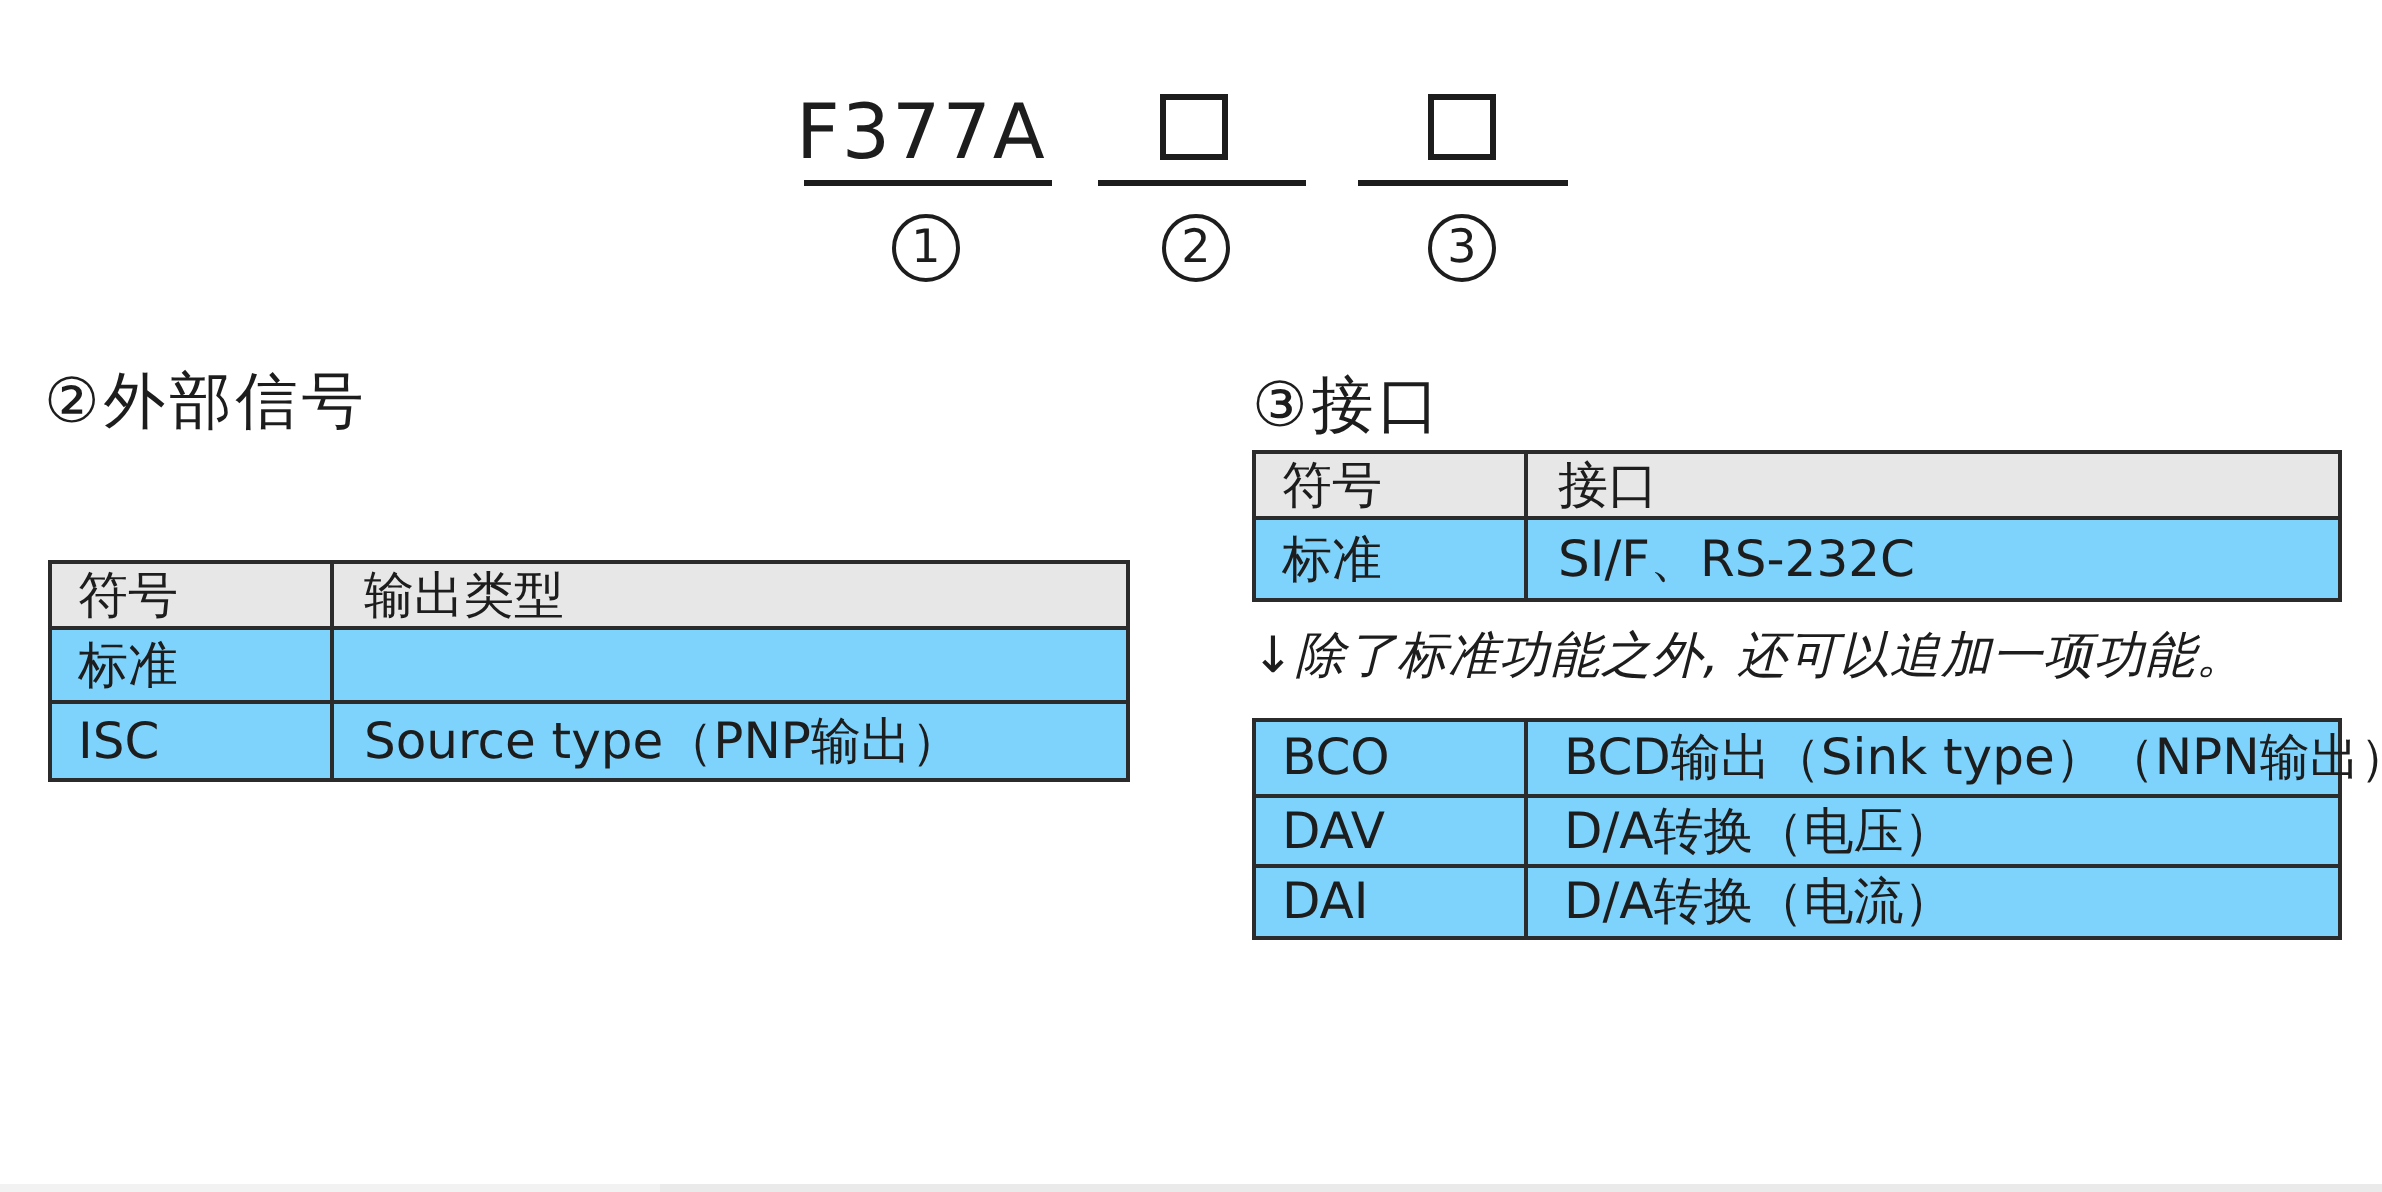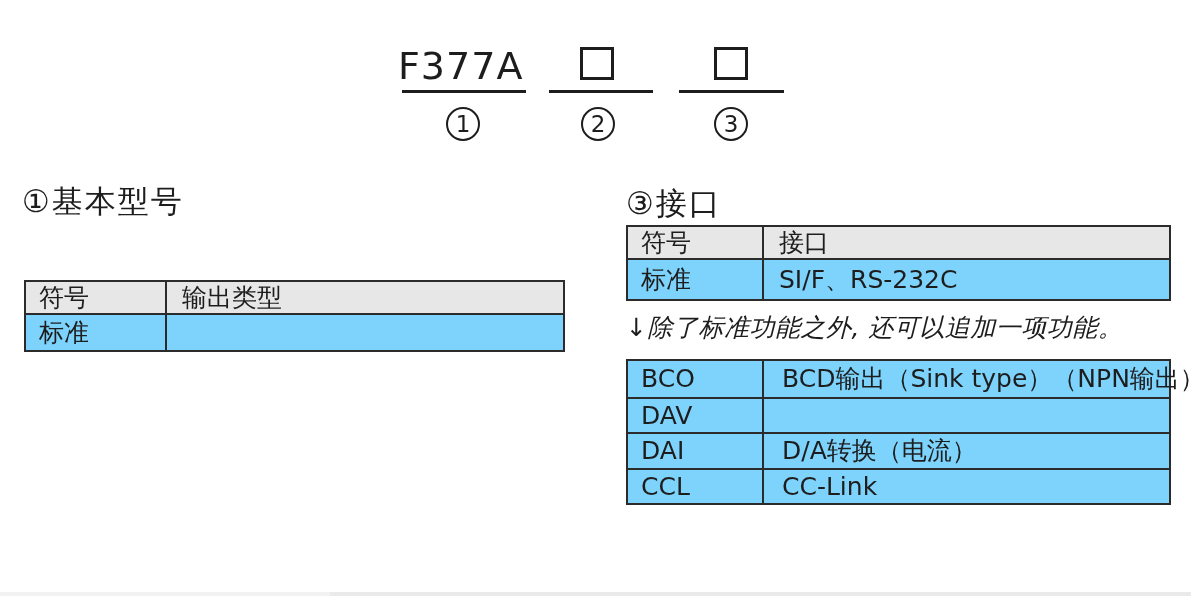--- a/index.html
+++ b/index.html
@@ -69,29 +69,33 @@
     <div class="opt-box box-2"></div>
     <div class="opt-box box-3"></div>
     <div class="rule rule-1"></div>
     <div class="rule rule-2"></div>
     <div class="rule rule-3"></div>
     <div class="circ circ-1">1</div>
     <div class="circ circ-2">2</div>
     <div class="circ circ-3">3</div>
   </div>
 
-  <div class="sec-title t-basic">①基本型号</div>
+  <div class="sec-title t-basic">②外部信号</div>
 
   <div class="tbl tbl-a">
     <div class="tr th-row">
       <div class="td c1">符号</div>
       <div class="td c2">输出类型</div>
     </div>
     <div class="tr r1">
       <div class="td c1">标准</div>
+    </div>
+    <div class="tr r2">
+      <div class="td c1">ISC</div>
+      <div class="td c2">Source type（PNP输出）</div>
     </div>
   </div>
 
 
   <div class="sec-title t-iface">③接口</div>
 
   <div class="tbl tbl-b">
     <div class="tr th-row">
       <div class="td c1">符号</div>
       <div class="td c2">接口</div>
@@ -104,27 +108,24 @@
 
   <div class="note">↓除了标准功能之外, 还可以追加一项功能。</div>
 
   <div class="tbl tbl-c">
     <div class="tr">
       <div class="td c1">BCO</div>
       <div class="td c2">BCD输出（Sink type）（NPN输出）</div>
     </div>
     <div class="tr">
       <div class="td c1">DAV</div>
+      <div class="td c2">D/A转换（电压）</div>
     </div>
     <div class="tr">
       <div class="td c1">DAI</div>
       <div class="td c2">D/A转换（电流）</div>
-    </div>
-    <div class="tr">
-      <div class="td c1">CCL</div>
-      <div class="td c2">CC-Link</div>
     </div>
   </div>
 
   <div class="edge edge-l"></div>
   <div class="edge edge-r"></div>
 
 </div>
 
 </body></html>

